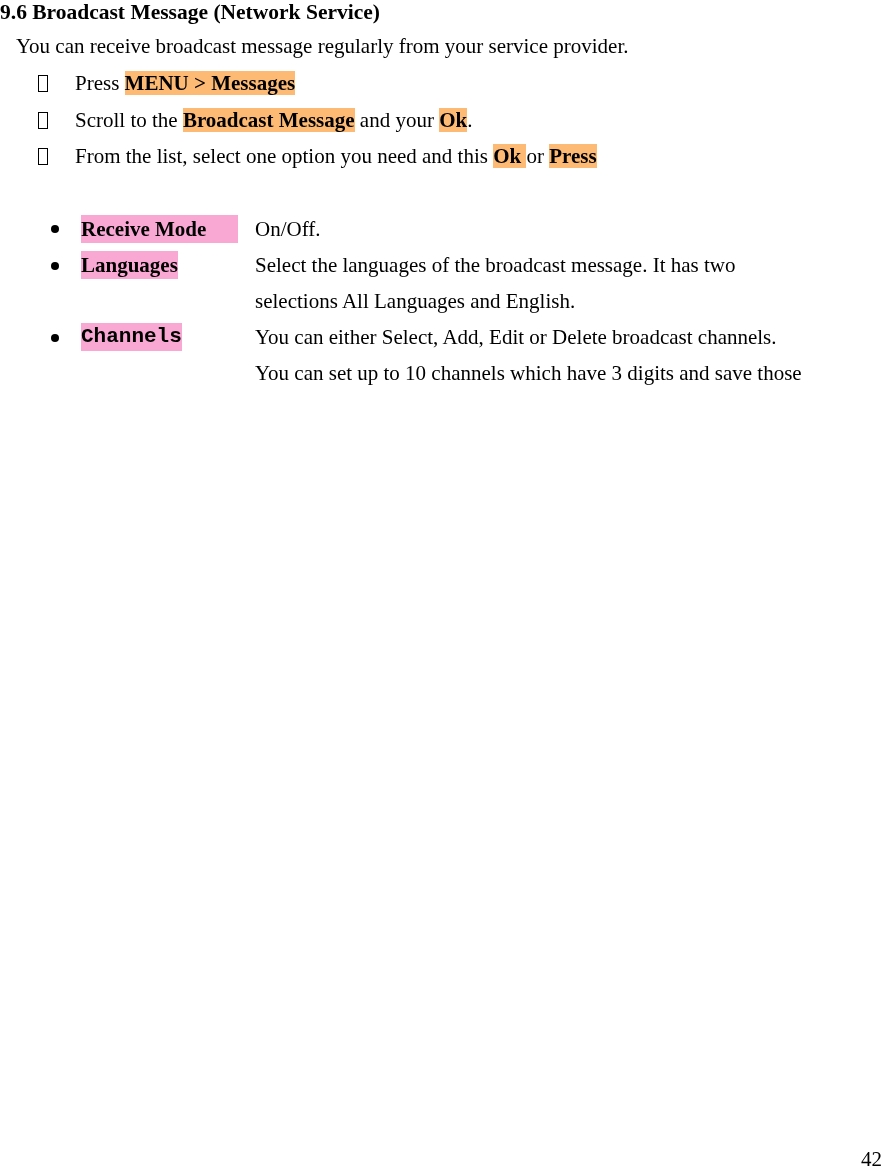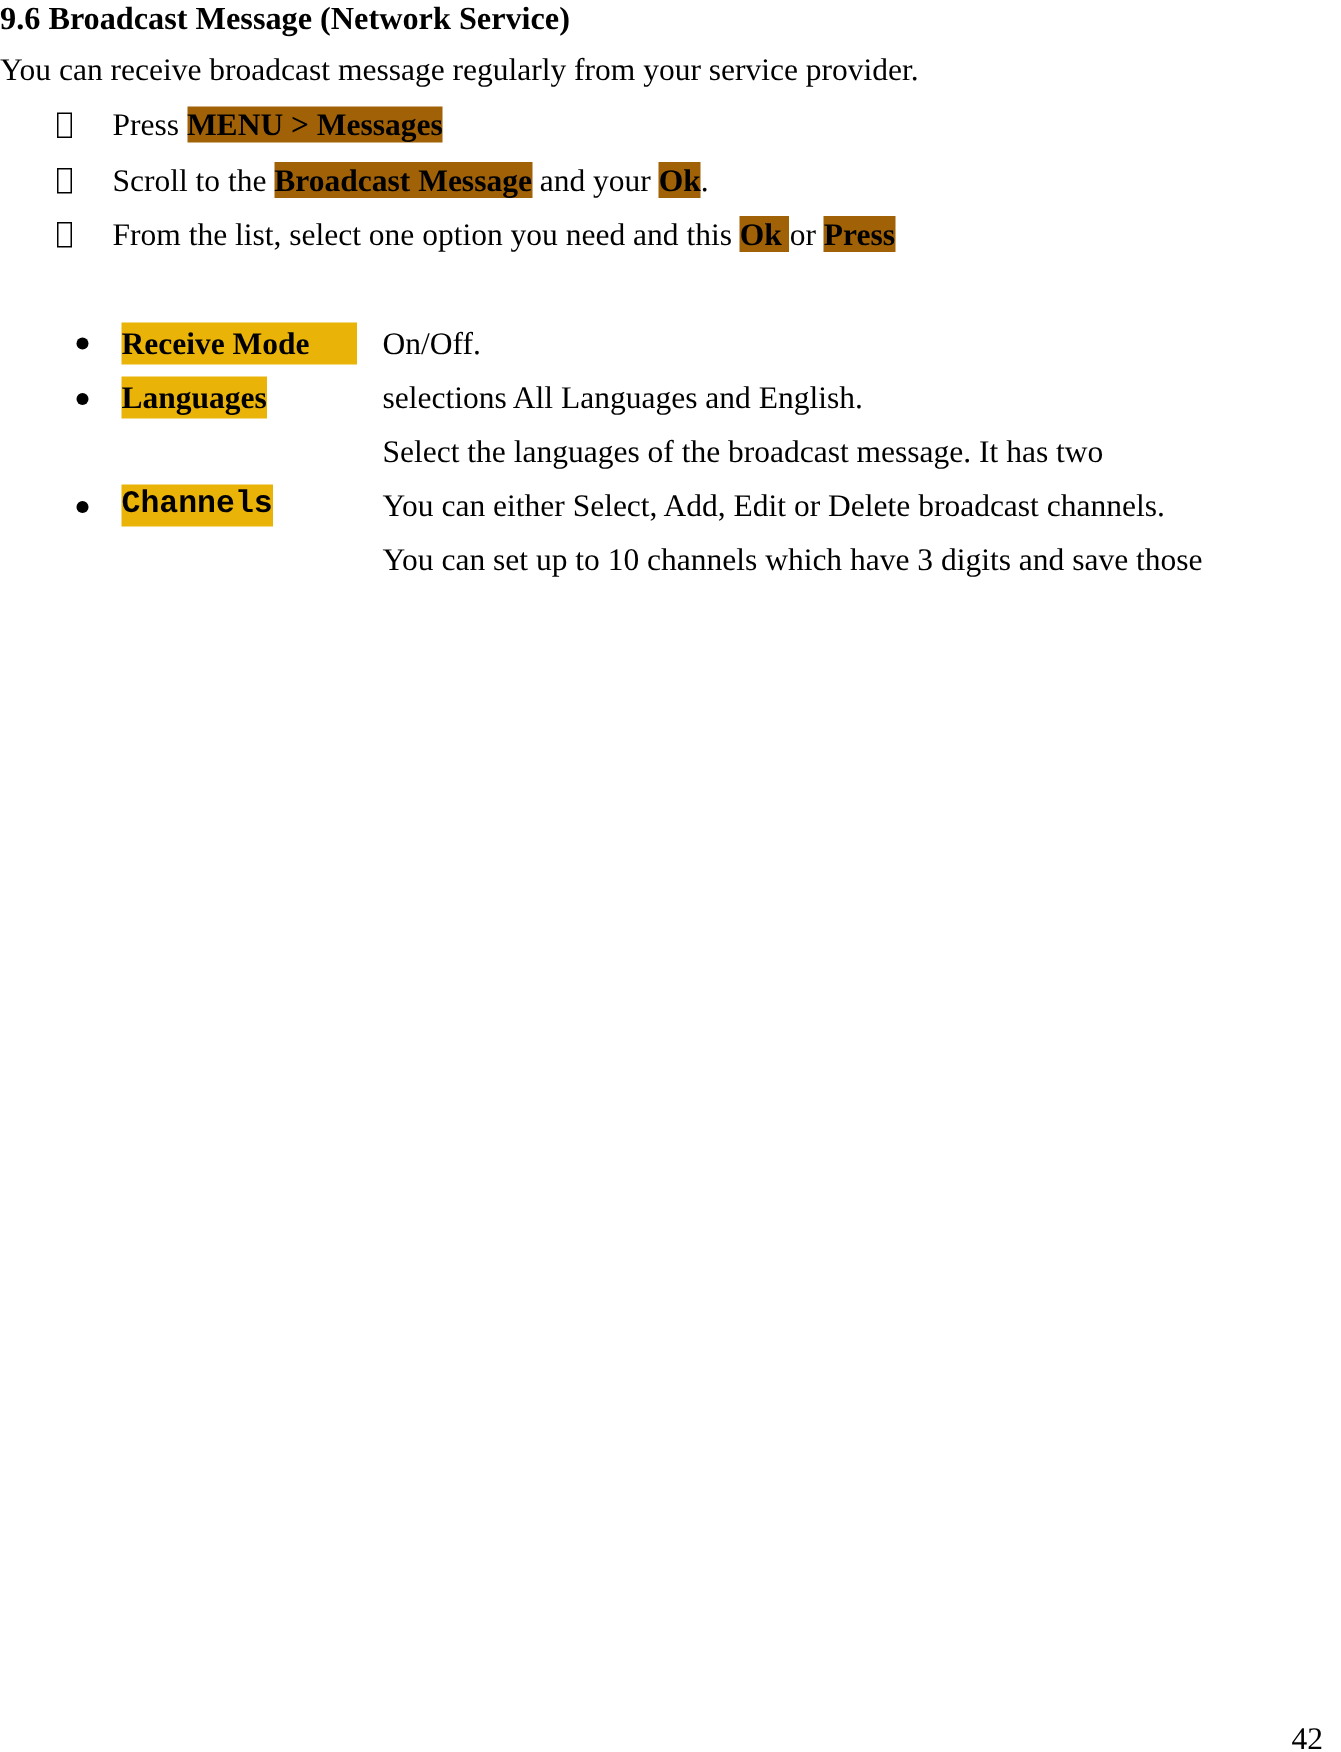--- a/index.html
+++ b/index.html
@@ -34,34 +34,34 @@
     .step .marker {
       display: inline-block;
       width: 10px;
       height: 17px;
       border: 1px solid #000;
       box-sizing: border-box;
       vertical-align: -2px;
       margin-right: 27px;
     }
     .hl {
-      background: #a16207;
+      background: #fdba74;
       font-weight: bold;
     }
     .opt-bullet {
       left: 51px;
       width: 8px; height: 8px;
       border-radius: 50%;
       background: #000;
     }
     .opt-label {
       left: 81px;
       line-height: 28px;
       font-weight: bold;
-      background: #eab308;
+      background: #f9a8d4;
     }
     .opt-desc {
       left: 255px;
       line-height: 36px;
       white-space: normal;
       width: 640px;
     }
     .justify {
       text-align: justify;
       text-align-last: left;
@@ -70,21 +70,21 @@
       right: 12px;
       top: 1146px;
       line-height: 26px;
     }
   </style>
 </head>
 <body>
 
 <h1 class="abs title" style="margin:0;">9.6 Broadcast Message (Network Service)</h1>
 
-<p class="abs intro" style="margin:0;">You can receive broadcast message regularly from your service provider.</p>
+<p class="abs intro" style="margin:0;padding-left:16px;">You can receive broadcast message regularly from your service provider.</p>
 
 <div class="abs step" style="top:70px;">
   <span class="marker"></span><span>Press </span><span class="hl">MENU &gt; Messages</span>
 </div>
 
 <div class="abs step" style="top:107px;">
   <span class="marker"></span><span>Scroll to the </span><span class="hl">Broadcast Message</span><span> and your </span><span class="hl">Ok</span><span>.</span>
 </div>
 
 <div class="abs step" style="top:143px;">
@@ -93,22 +93,22 @@
 
 <div class="abs opt-bullet" style="top:225px;"></div>
 <div class="abs opt-label" style="top:215px; width:157px;">Receive Mode </div>
 <div class="abs opt-desc" style="top:211px;">
   <div>On/Off.</div>
 </div>
 
 <div class="abs opt-bullet" style="top:262px;"></div>
 <div class="abs opt-label" style="top:251px;">Languages</div>
 <div class="abs opt-desc" style="top:247px;">
+  <div>Select the languages of the broadcast message. It has two</div>
   <div>selections All Languages and English.</div>
-  <div>Select the languages of the broadcast message. It has two</div>
 </div>
 
 <div class="abs opt-bullet" style="top:334px;"></div>
 <div class="abs opt-label" style="top:323px;font-family:Liberation Mono, monospace;">Channels</div>
 <div class="abs opt-desc" style="top:319px; width:639px;">
   <div>You can either Select, Add, Edit or Delete broadcast channels.</div>
   <div>You can set up to 10 channels which have 3 digits and save those</div>
 </div>
 
 <div class="abs page-num">42</div>

